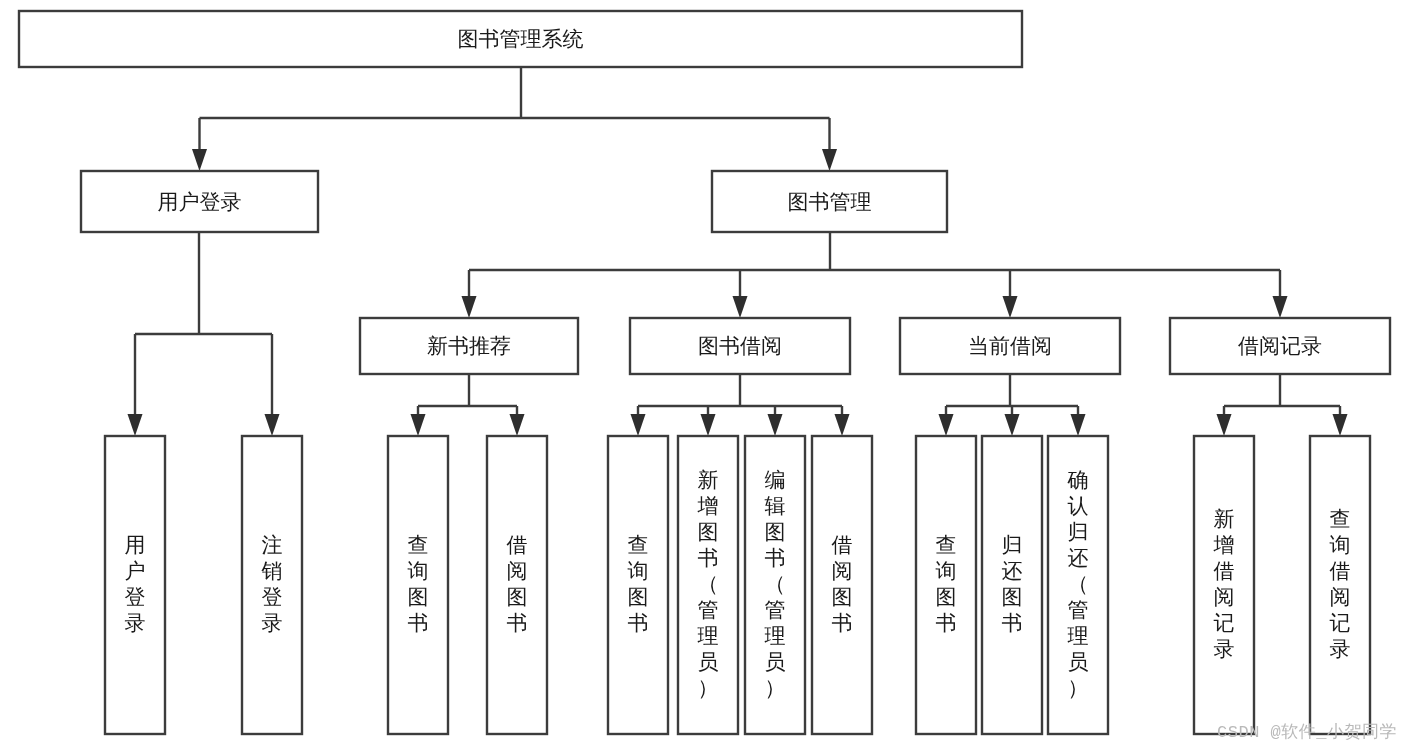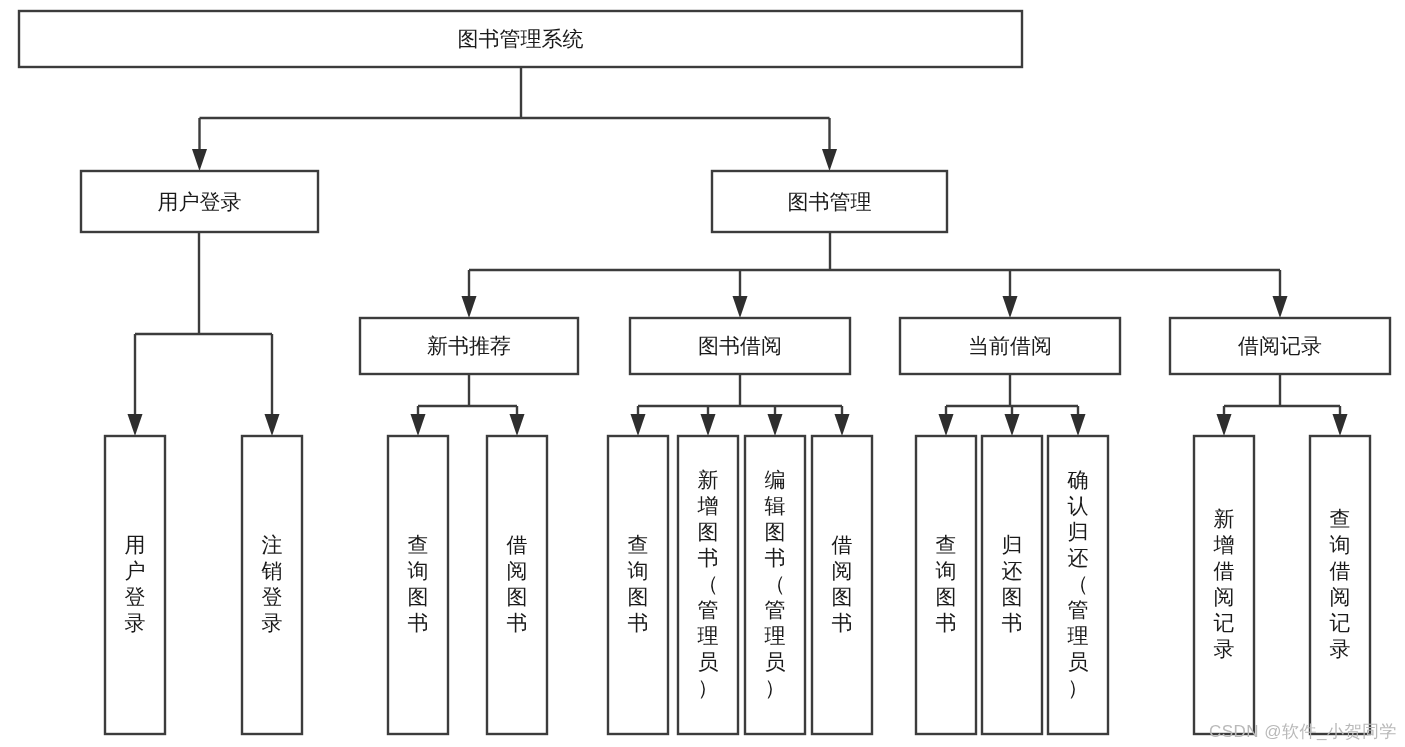--- a/index.html
+++ b/index.html
@@ -49,21 +49,21 @@
   .arrow-head {
     fill: #2e2e2e;
     stroke: none;
   }
   .watermark {
     position: absolute;
     right: 8px;
     bottom: 4px;
     font-size: 17px;
     color: #b9b9b9;
-    font-family: Liberation Sans, sans-serif;
+    font-family: Liberation Mono, monospace;
     white-space: nowrap;
     letter-spacing: 0.5px;
     user-select: none;
   }
 </style>
 </head>
 <body>
 
 <div id="diagram-root">
   <svg class="diagram-canvas" viewBox="0 0 1405 747">

